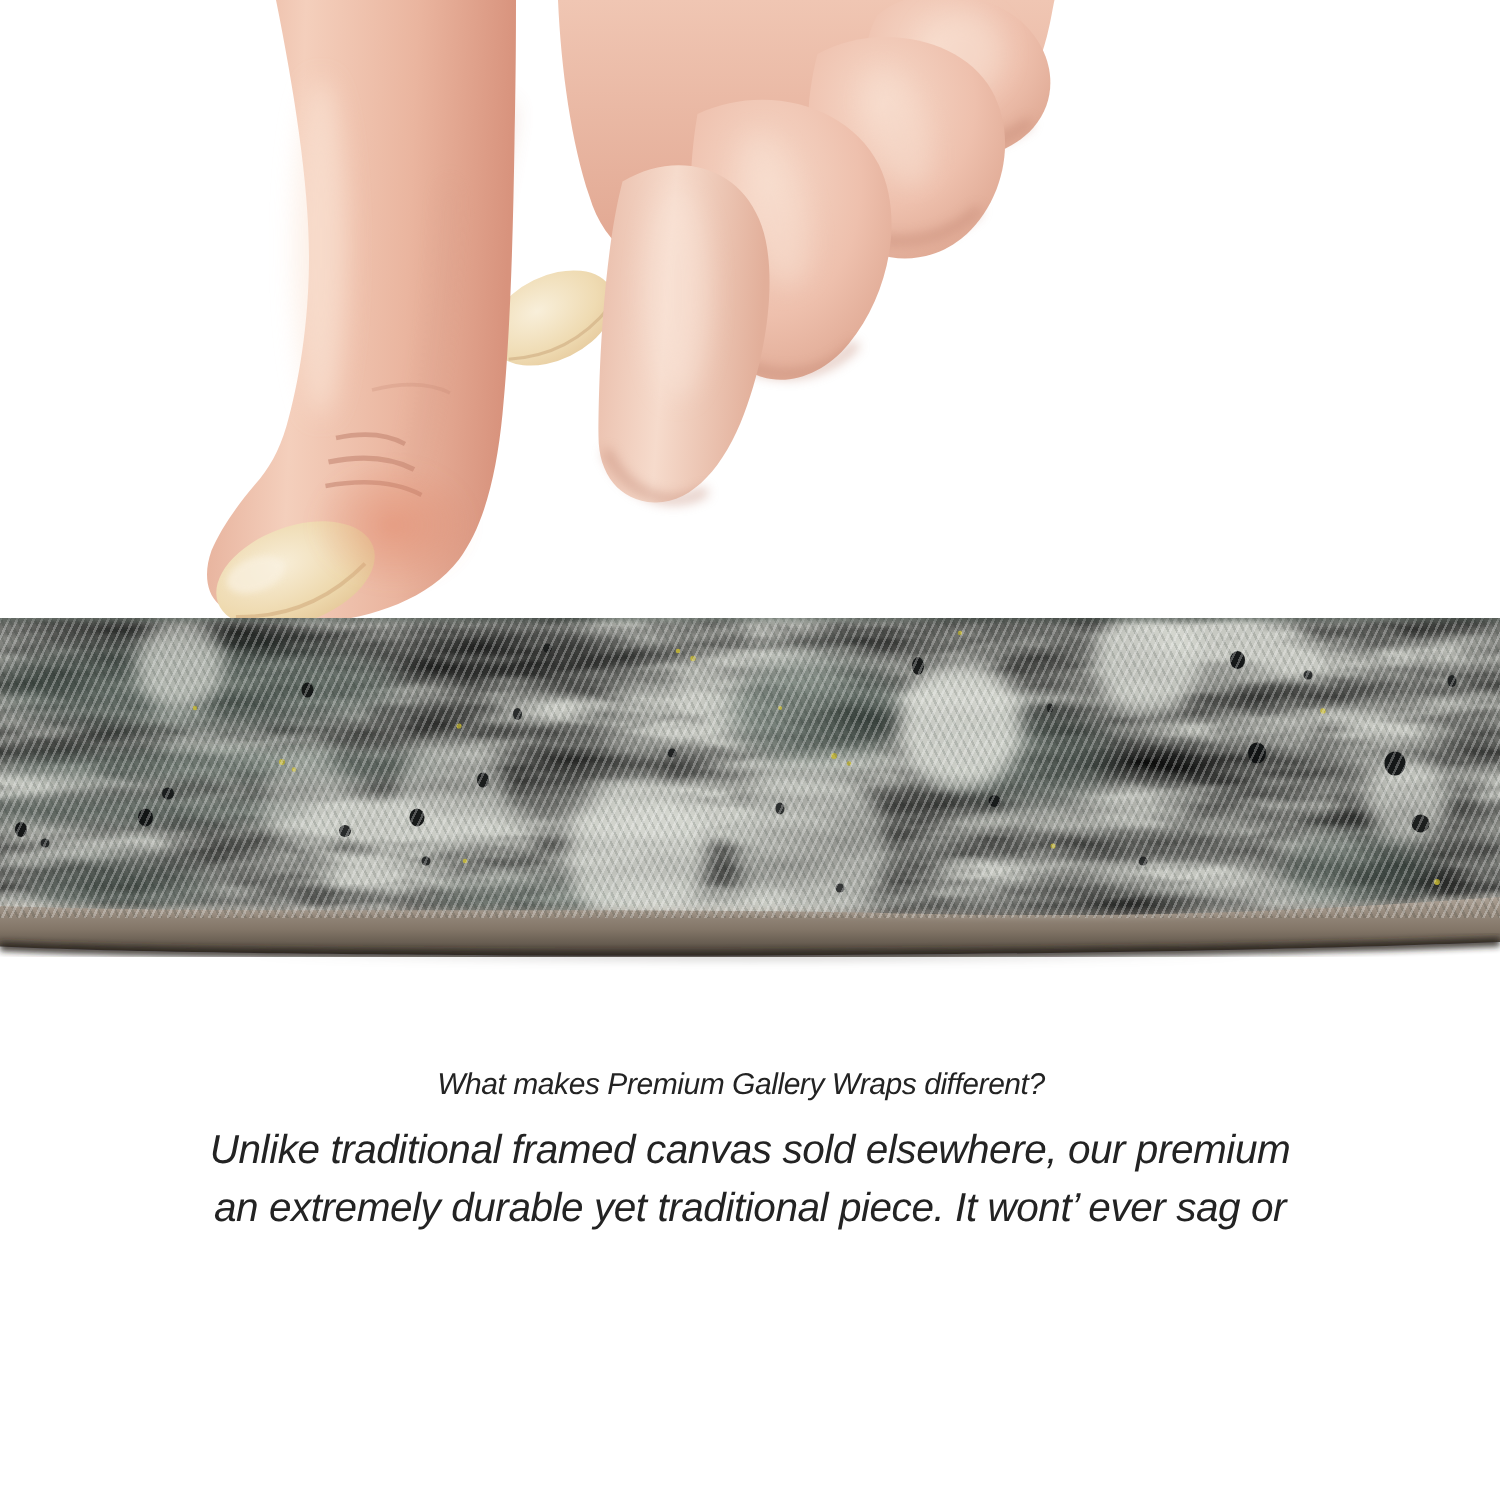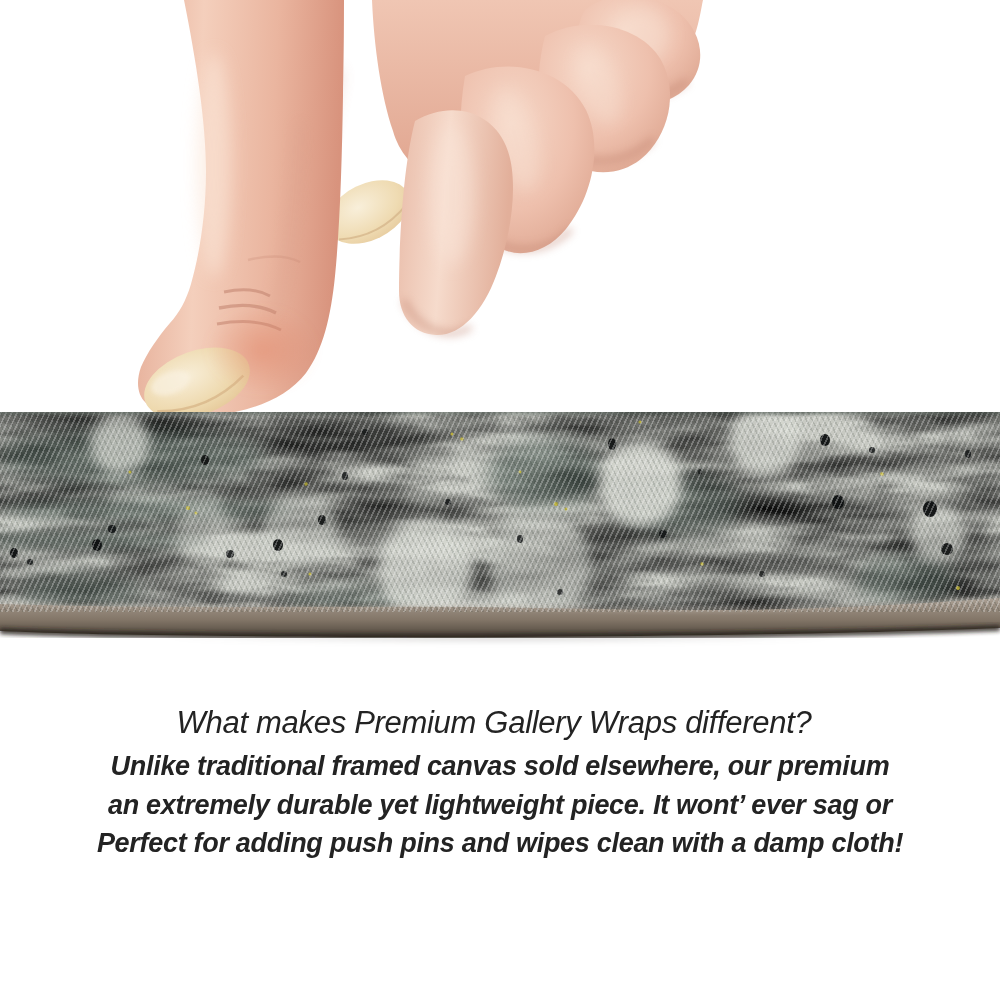--- a/index.html
+++ b/index.html
@@ -19,23 +19,23 @@
       repeating-linear-gradient(63deg, rgba(32,44,38,.17) 0 1.6px, rgba(0,0,0,0) 1.6px 5px);}
   .strip-top{position:absolute;left:0;top:0;width:1000px;height:5px;
       background:linear-gradient(rgba(66,80,72,.45),rgba(66,80,72,0));}
   .strip-shadow{position:absolute;left:6px;top:636px;width:988px;height:14px;
       background:radial-gradient(ellipse 50% 60% at 50% 0%, rgba(60,55,50,.38), rgba(60,55,50,0) 70%);
       filter:blur(3px);}
 
   
   .caption{position:absolute;left:0;right:0;top:702px;text-align:center;
            color:#232323;font-style:italic;}
-  .caption h1{font-size:31px;line-height:42px;font-weight:400;font-style:italic;
+  .caption h1{font-size:20px;line-height:42px;font-weight:400;font-style:italic;
               letter-spacing:-0.3px;margin:0 12px 3px 0;text-align:center;}
-  .caption p{font-size:27px;line-height:38.6px;font-weight:700;font-style:italic;
+  .caption p{font-size:27px;line-height:38.6px;font-weight:400;font-style:italic;
              letter-spacing:-0.3px;margin:0;}
 </style>
 </head>
 <body>
 
 <div class="stage">
 
   <svg class="hand" viewBox="0 0 1000 418" aria-hidden="true">
     <defs>
       <radialGradient id="gLobe" cx="0.38" cy="0.30" r="0.85">
@@ -250,17 +250,16 @@
       </g>
     </svg>
     <div class="weave"></div>
     <div class="strip-top"></div>
   </div>
   <div class="strip-shadow"></div>
 
   <div class="caption">
     <h1>What makes Premium Gallery Wraps different?</h1>
     <p>Unlike traditional framed canvas sold elsewhere, our premium</p>
-    <p>an extremely durable yet lightweight piece. It wont’ ever sag or</p>
-    <p>Perfect for adding push pins and wipes clean with a damp cloth!</p>
+    <p>an extremely durable yet traditional piece. It wont’ ever sag or</p>
   </div>
 
 </div>
 
 </body></html>

